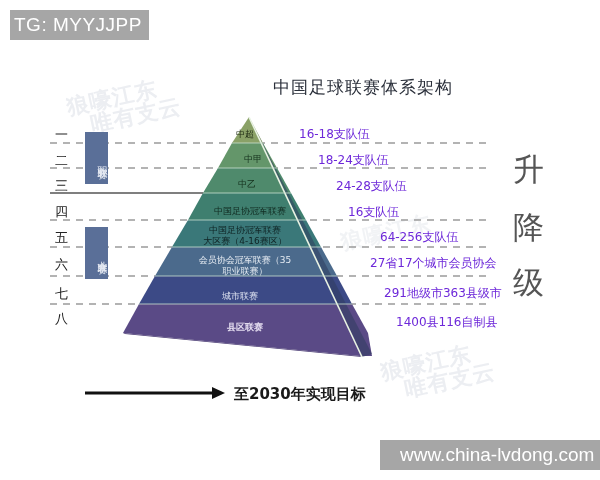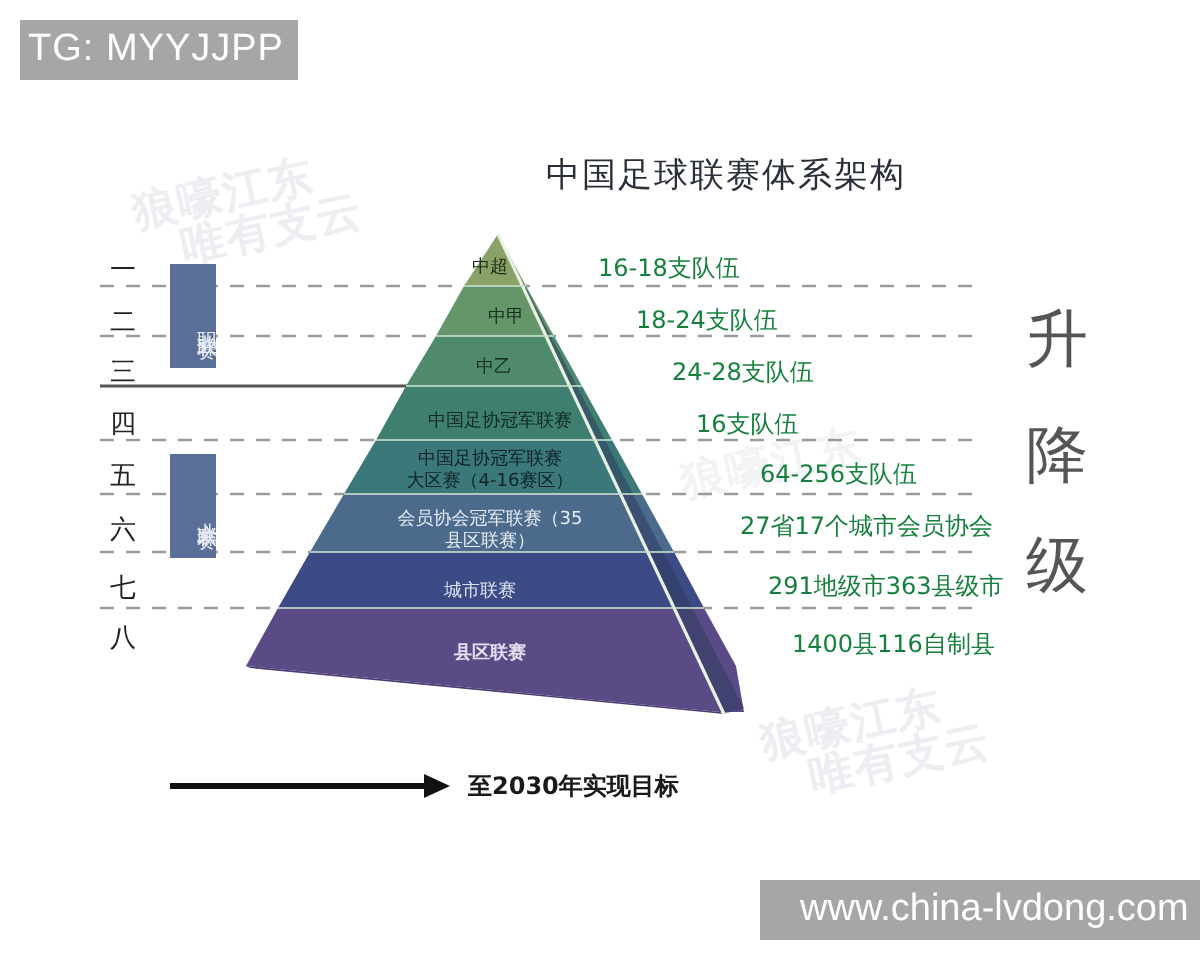--- a/index.html
+++ b/index.html
@@ -11,23 +11,23 @@
   .tag-bottom { position:absolute; left:380px; top:440px; width:230px; height:30px; background:#a6a6a6;
                 color:#ffffff; font-family:"Liberation Sans", sans-serif; font-size:19px; line-height:30px;
                 padding-left:20px; box-sizing:border-box; }
   .title { position:absolute; left:273px; top:76px; font-size:17px; color:#2a2f3a; letter-spacing:1px; }
   .watermark { position:absolute; color:#eceef2; font-size:22px; font-weight:bold; line-height:22px;
                transform:rotate(-12deg); letter-spacing:1px; }
   .rank { position:absolute; left:55px; font-size:13px; color:#222; }
   .side-box { position:absolute; left:85px; width:23px; background:#5a6f98; color:#e8ecf4;
               font-size:10px; text-align:center; line-height:12px; padding-top:4px; box-sizing:border-box;
               writing-mode:vertical-rl; text-orientation:upright; letter-spacing:1px; }
-  .team-count { position:absolute; font-size:12px; color:#15803d; white-space:nowrap; }
+  .team-count { position:absolute; font-size:12px; color:#6d28d9; white-space:nowrap; }
   .promo { position:absolute; left:513px; font-size:31px; color:#555; font-weight:normal; }
-  .arrow-label { position:absolute; left:234px; top:385px; font-size:12px; font-weight:bold; color:#1a1a1a; }
+  .arrow-label { position:absolute; left:234px; top:385px; font-size:15px; font-weight:bold; color:#1a1a1a; }
   svg.layer { position:absolute; left:0; top:0; }
   .tier-label { position:absolute; font-size:9px; text-align:center; line-height:11px; white-space:nowrap; }
 </style>
 </head>
 <body>
 
 <div class="watermark" style="left:68px;top:85px;">
   <div>狼嚎江东</div>
   <div style="padding-left:20px;">唯有支云</div>
 </div>
@@ -87,21 +87,21 @@
 <div class="tier-label" style="left:230px;top:129px;width:30px;color:#1f2b14;">中超</div>
 <div class="tier-label" style="left:232px;top:154px;width:30px;color:#14301c;text-align:right;">中甲</div>
 <div class="tier-label" style="left:232px;top:179px;width:30px;color:#14301c;">中乙</div>
 <div class="tier-label" style="left:200px;top:206px;width:100px;color:#102a20;">中国足协冠军联赛</div>
 <div class="tier-label" style="left:190px;top:225px;width:110px;color:#0f2324;">
   <div>中国足协冠军联赛</div>
   <div>大区赛（4-16赛区）</div>
 </div>
 <div class="tier-label" style="left:180px;top:255px;width:130px;color:#e6ecf3;">
   <div>会员协会冠军联赛（35</div>
-  <div>县区联赛）</div>
+  <div>职业联赛）</div>
 </div>
 <div class="tier-label" style="left:210px;top:291px;width:60px;color:#dde2f0;">城市联赛</div>
 <div class="tier-label" style="left:215px;top:322px;width:60px;color:#e4ddf0;font-weight:bold;">县区联赛</div>
 
 <div class="rank" style="top:126px;">一</div>
 <div class="rank" style="top:152px;">二</div>
 <div class="rank" style="top:177px;">三</div>
 <div class="rank" style="top:203px;">四</div>
 <div class="rank" style="top:229px;">五</div>
 <div class="rank" style="top:256px;">六</div>

